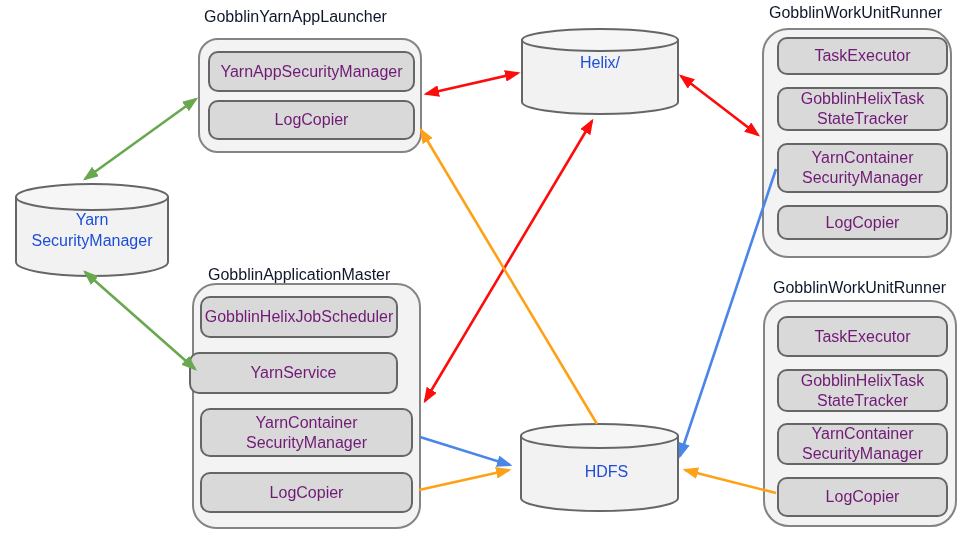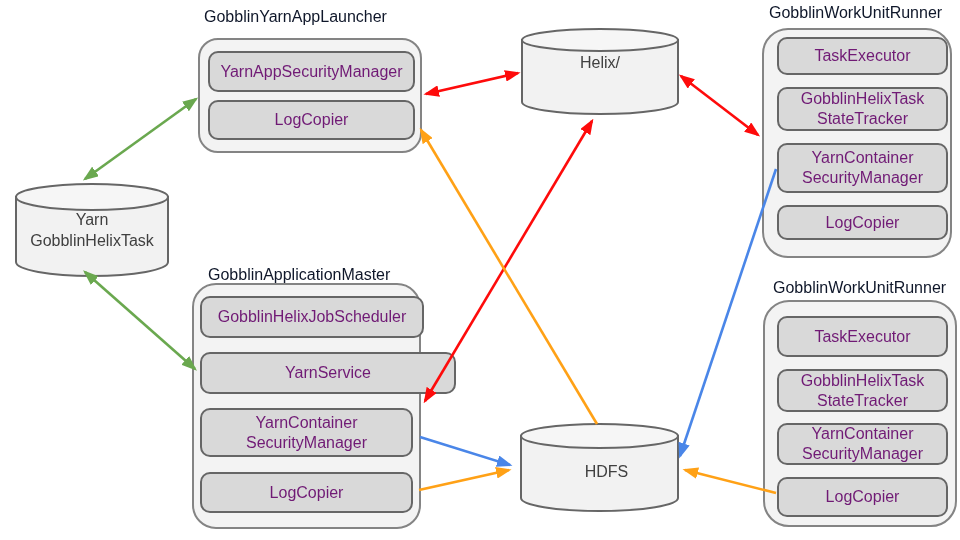--- a/index.html
+++ b/index.html
@@ -14,37 +14,37 @@
     position:absolute;background:#f3f3f3;border:2.5px solid #848484;box-sizing:border-box;
   }
   .ibox{
     position:absolute;background:#d9d9d9;border:2px solid #666;border-radius:10px;
     box-sizing:border-box;display:flex;align-items:center;justify-content:center;
     text-align:center;font-size:16px;line-height:20px;padding:0 4px;color:#701a75;
   }
   .cyl{position:absolute;}
   .cyl svg{display:block;}
   .cyl-label{
-    position:absolute;left:0;right:0;text-align:center;font-size:16px;line-height:21px;color:#404040;
+    position:absolute;left:0;right:0;text-align:center;font-size:16px;line-height:21px;color:#1d4ed8;
   }
   #edges{position:absolute;left:0;top:0;z-index:10;pointer-events:none;}
 </style>
 </head>
 <body>
 
 <div class="stage">
 
   <div class="cyl" style="left:15px;top:183px;width:154px;height:94px;">
     <svg width="154" height="94">
       <path d="M1,14 L1,79 A76,14 0 0 0 153,79 L153,14 Z" fill="#f2f2f2" stroke="#666" stroke-width="2"></path>
       <ellipse cx="77" cy="14" rx="76" ry="13" fill="#f6f6f6" stroke="#666" stroke-width="2"></ellipse>
     </svg>
     <div class="cyl-label" style="top:26px;">
       <div>Yarn</div>
-      <div>GobblinHelixTask</div>
+      <div>SecurityManager</div>
     </div>
   </div>
 
   <div class="cyl" style="left:521px;top:28px;width:158px;height:88px;">
     <svg width="158" height="88">
       <path d="M1,12 L1,74 A78,12 0 0 0 157,74 L157,12 Z" fill="#f2f2f2" stroke="#666" stroke-width="2"></path>
       <ellipse cx="79" cy="12" rx="78" ry="11" fill="#f6f6f6" stroke="#666" stroke-width="2"></ellipse>
     </svg>
     <div class="cyl-label" style="top:24px;">
       <div>Helix/</div>
@@ -59,22 +59,22 @@
     <div class="cyl-label" style="top:38px;">HDFS</div>
   </div>
 
   <div class="title" style="left:204px;top:8px;">GobblinYarnAppLauncher</div>
   <div class="container" style="left:198px;top:38px;width:224px;height:115px;border-radius:20px;"></div>
   <div class="ibox" style="left:208px;top:51px;width:207px;height:41px;">YarnAppSecurityManager</div>
   <div class="ibox" style="left:208px;top:100px;width:207px;height:40px;">LogCopier</div>
 
   <div class="title" style="left:208px;top:257px;margin-top:9px;">GobblinApplicationMaster</div>
   <div class="container" style="left:192px;top:283px;width:229px;height:246px;border-radius:24px;"></div>
-  <div class="ibox" style="left:200px;top:296px;width:224px;height:42px;">GobblinHelixJobScheduler</div>
-  <div class="ibox" style="left:200px;top:352px;width:256px;height:42px;">YarnService</div>
+  <div class="ibox" style="left:200px;top:296px;width:198px;height:42px;">GobblinHelixJobScheduler</div>
+  <div class="ibox" style="left:189px;top:352px;width:209px;height:42px;">YarnService</div>
   <div class="ibox" style="left:200px;top:408px;width:213px;height:49px;">YarnContainer SecurityManager</div>
   <div class="ibox" style="left:200px;top:472px;width:213px;height:41px;">LogCopier</div>
 
   <div class="title" style="left:769px;top:4px;">GobblinWorkUnitRunner</div>
   <div class="container" style="left:762px;top:28px;width:190px;height:230px;border-radius:26px;"></div>
   <div class="ibox" style="left:777px;top:37px;width:171px;height:38px;">TaskExecutor</div>
   <div class="ibox" style="left:777px;top:87px;width:171px;height:44px;">GobblinHelixTask StateTracker</div>
   <div class="ibox" style="left:777px;top:143px;width:171px;height:50px;">YarnContainer SecurityManager</div>
   <div class="ibox" style="left:777px;top:205px;width:171px;height:35px;">LogCopier</div>
 

